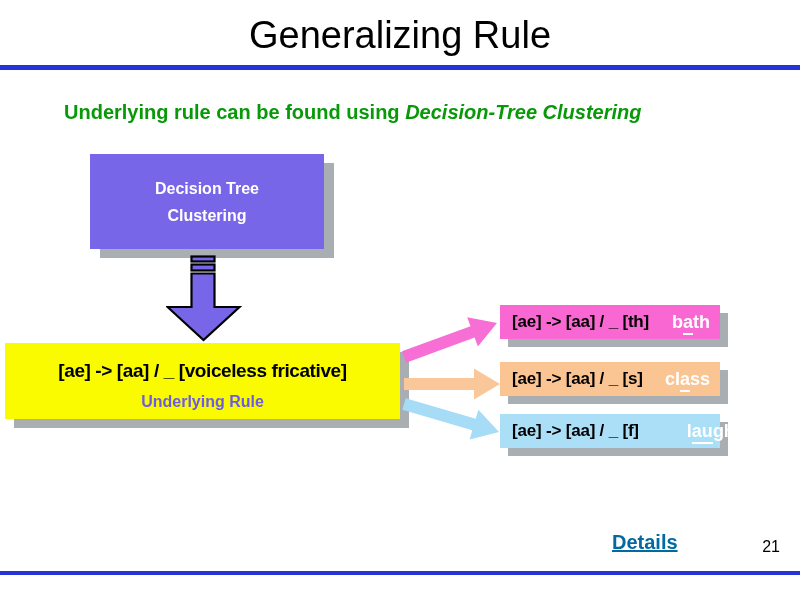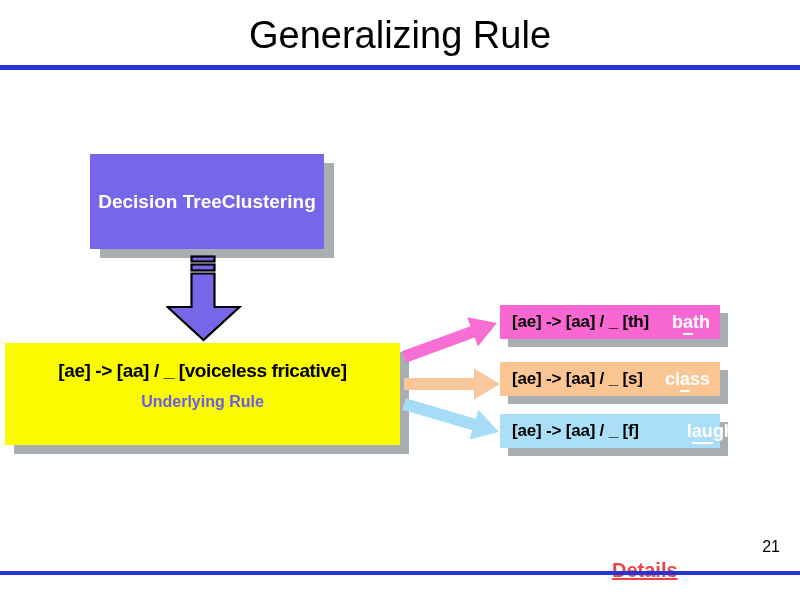--- a/index.html
+++ b/index.html
@@ -11,27 +11,27 @@
     position:absolute;top:14px;left:0;width:100%;text-align:center;
     font-size:38px;font-weight:400;color:#000;white-space:nowrap;
   }
   .rule-top{position:absolute;top:65px;left:0;width:800px;height:5px;}
   .heading{
     position:absolute;top:101px;left:64px;font-size:20px;font-weight:bold;white-space:nowrap;
   }
   .heading .em{font-style:italic;}
   .decision-box{
     position:absolute;left:90px;top:154px;width:234px;height:95px;
-    display:flex;flex-direction:row;align-items:center;justify-content:center;
-    color:#fff;font-weight:bold;font-size:19px;line-height:27px;text-align:center;
+    display:flex;flex-direction:column;align-items:center;justify-content:center;
+    color:#fff;font-weight:bold;font-size:16px;line-height:27px;text-align:center;
     box-shadow:10px 9px 0 0 #a9aeb3;
   }
   .down-arrow{position:absolute;left:166px;top:255px;}
   .rule-box{
-    position:absolute;left:5px;top:343px;width:395px;height:102px;
+    position:absolute;left:5px;top:343px;width:395px;height:76px;
     box-shadow:9px 9px 0 0 #a9aeb3;text-align:center;box-sizing:border-box;
   }
   .rule-box .rule{
     margin-top:17px;font-size:19px;font-weight:bold;color:#000;
     letter-spacing:-0.4px;white-space:nowrap;
   }
   .rule-box .caption{margin-top:11px;font-size:16px;font-weight:bold;}
   .connectors{position:absolute;left:400px;top:300px;}
   .example{
     position:absolute;left:500px;width:220px;height:34px;
@@ -56,20 +56,23 @@
 </style>
 </head>
 <body>
 
 <div class="slide">
 
   <div class="title">Generalizing Rule</div>
 
   <div class="rule-top" style="background-color: rgb(35, 52, 216);"></div>
 
+  <div class="heading" style="color: rgb(8, 153, 8);">
+    <span>Underlying rule can be found using </span><span class="em">Decision-Tree Clustering</span>
+  </div>
 
   <div class="decision-box" style="background-color: rgb(119, 103, 232);">
     <span>Decision Tree</span>
     <span>Clustering</span>
   </div>
 
   <svg class="down-arrow" width="76" height="88" viewBox="0 0 76 88">
     <rect x="25.5" y="1.5" width="23" height="5" stroke="#000" stroke-width="2.2" fill="#7767E8"></rect>
     <rect x="25.5" y="9.5" width="23" height="6" stroke="#000" stroke-width="2.2" fill="#7767E8"></rect>
     <polygon points="25.5,18.5 48.5,18.5 48.5,52 73.5,52 37.5,85 1.5,52 25.5,52" stroke="#000" stroke-width="2.2" stroke-linejoin="miter" fill="#7767E8"></polygon>
@@ -94,19 +97,19 @@
   <div class="example ex-1" style="background-color: rgb(251, 196, 147);">
     <span class="erule">[ae] -&gt; [aa] / _ [s]</span>
     <span class="eword"><span>cl</span><span class="u">a</span><span>ss</span></span>
   </div>
 
   <div class="example ex-2" style="background-color: rgb(171, 223, 248); gap: 48px;">
     <span class="erule">[ae] -&gt; [aa] / _ [f]</span>
     <span class="eword"><span>l</span><span class="u">au</span><span>gh</span></span>
   </div>
 
-  <a class="details" style="color: #ef4444; margin-top: 28px;">Details</a>
+  <a class="details" style="color: #0369a1;">Details</a>
 
   <div class="pagenum">21</div>
 
   <div class="footer-line" style="background-color: rgb(35, 52, 216);"></div>
 
 </div>
 
 </body></html>

